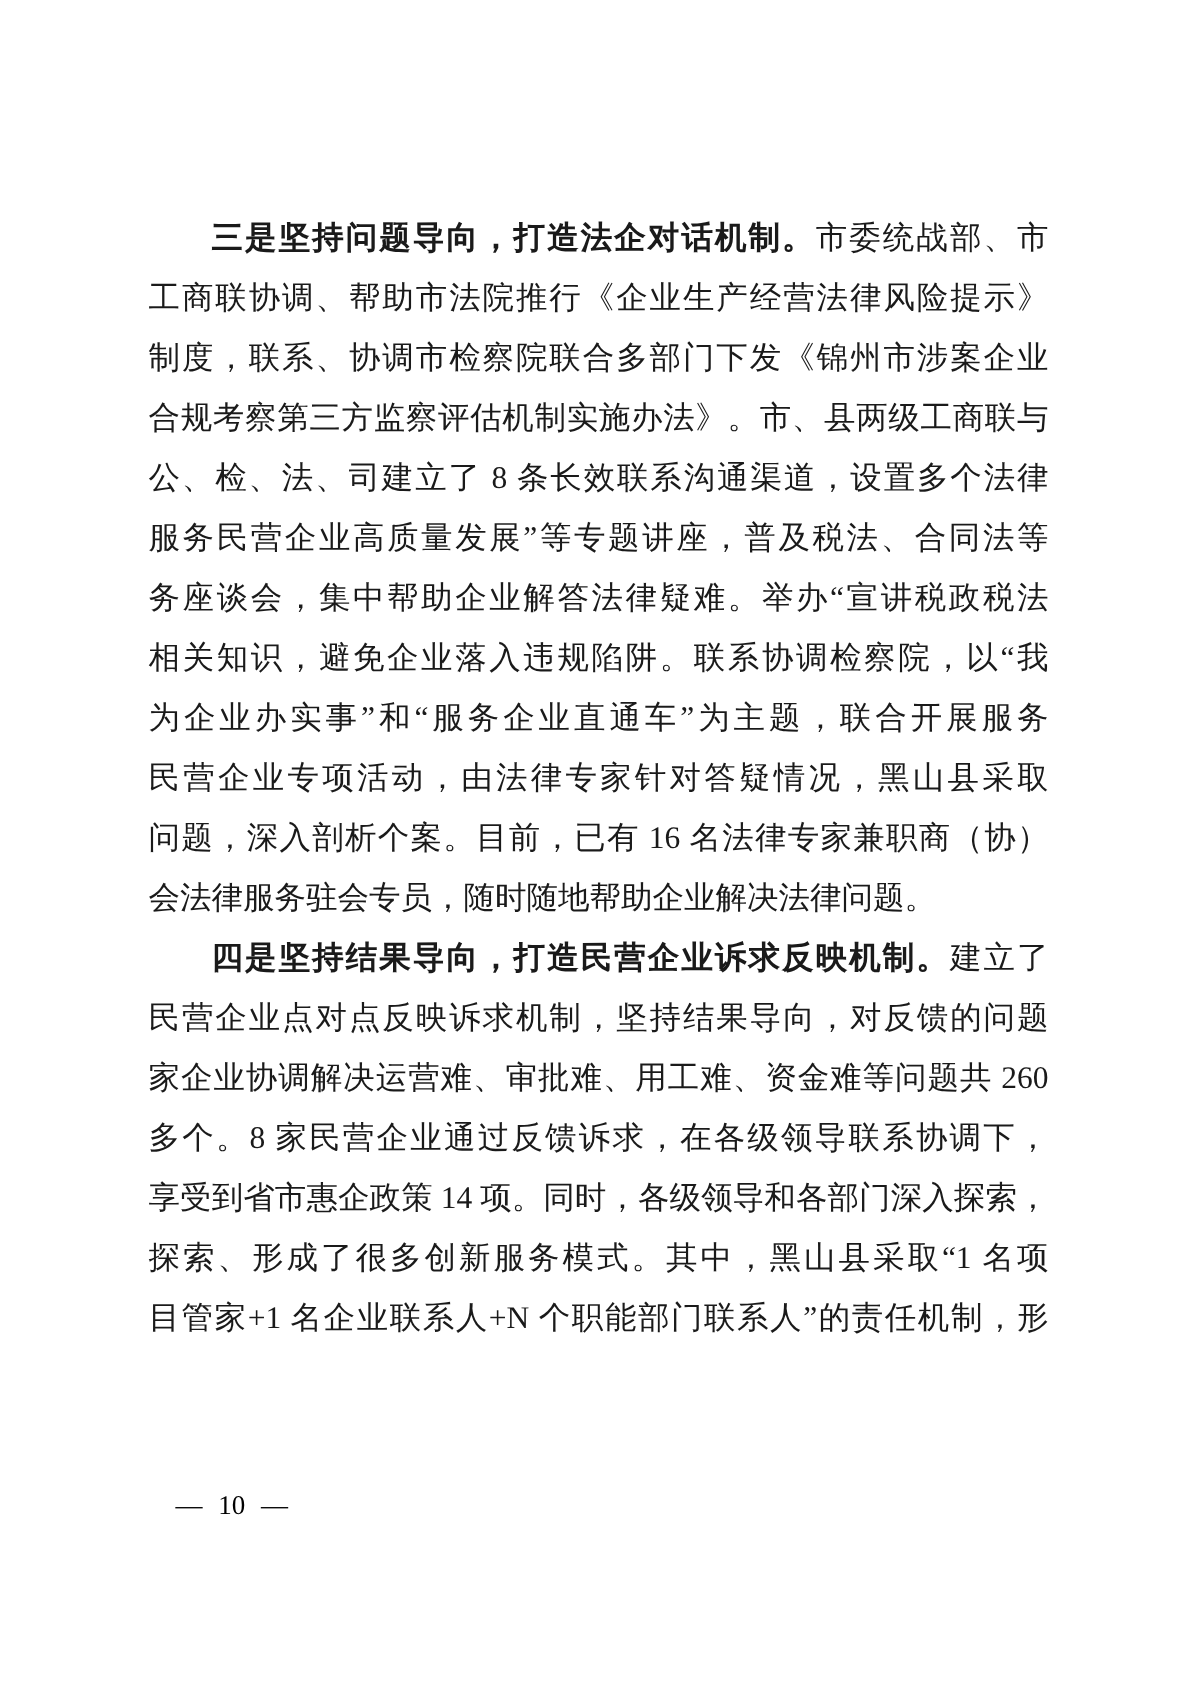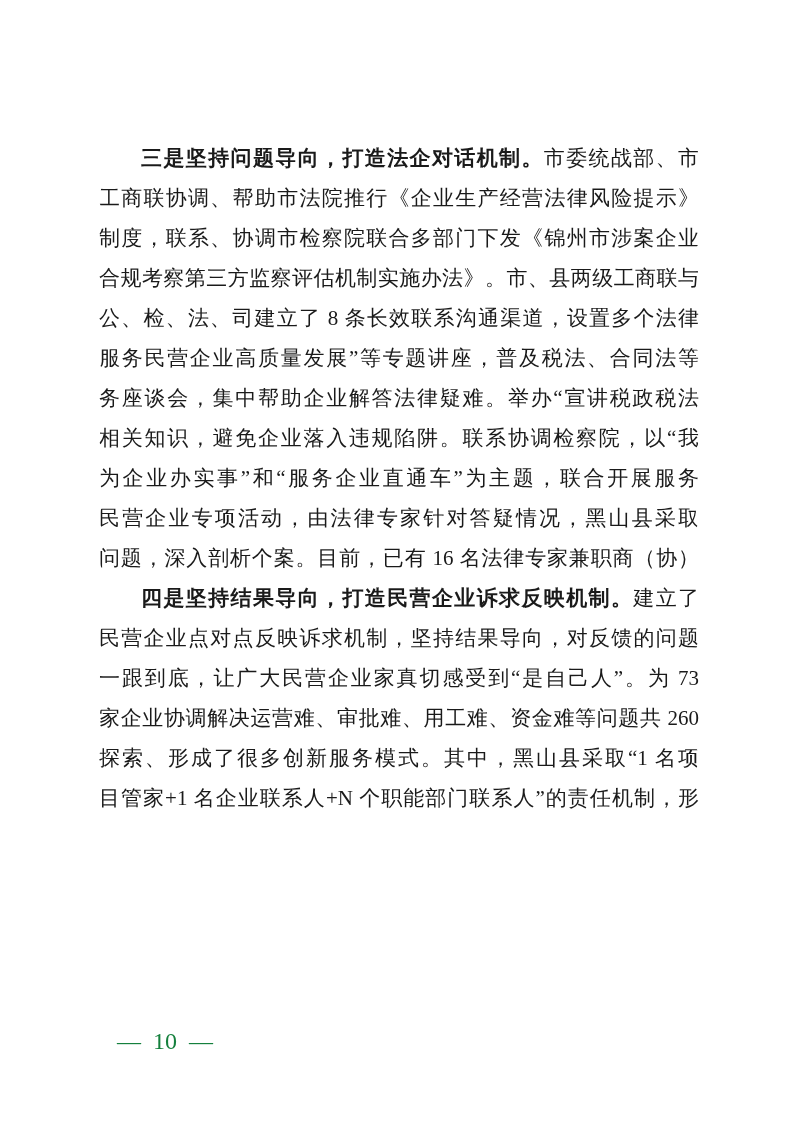--- a/index.html
+++ b/index.html
@@ -1,15 +1,15 @@
 <!DOCTYPE html>
 <html><head>
 <meta charset="utf-8">
 <style>
-  * { margin: 0; padding: 0; box-sizing: border-box; border-radius: 21px; }
+  * { margin: 0; padding: 0; box-sizing: border-box; }
   html, body {
     width: 794px;
     height: 1123px;
     background: #ffffff;
     font-family: "Liberation Serif", "DejaVu Serif", serif;
   }
   .page {
     position: relative;
     width: 794px;
     height: 1123px;
@@ -39,25 +39,24 @@
   .line.indent {
     padding-left: 42px;
   }
   .lead {
     font-weight: 700;
   }
   .page-number {
     position: absolute;
     left: 117px;
     top: 990px;
-    font-size: 24px;
+    font-size: 18px;
     line-height: 26px;
-    color: #15803d;
+    color: #000000;
     word-spacing: 6px;
-    margin-top: 38px;
   }
 </style>
 </head>
 <body>
 
 <div class="page">
 
   <div class="doc">
 
     <div>
@@ -67,29 +66,31 @@
       <div class="line">工商联协调、帮助市法院推行《企业生产经营法律风险提示》</div>
       <div class="line">制度，联系、协调市检察院联合多部门下发《锦州市涉案企业</div>
       <div class="line">合规考察第三方监察评估机制实施办法》。市、县两级工商联与</div>
       <div class="line">公、检、法、司建立了 8 条长效联系沟通渠道，设置多个法律</div>
       <div class="line">服务民营企业高质量发展”等专题讲座，普及税法、合同法等</div>
       <div class="line">务座谈会，集中帮助企业解答法律疑难。举办“宣讲税政税法</div>
       <div class="line">相关知识，避免企业落入违规陷阱。联系协调检察院，以“我</div>
       <div class="line">为企业办实事”和“服务企业直通车”为主题，联合开展服务</div>
       <div class="line">民营企业专项活动，由法律专家针对答疑情况，黑山县采取</div>
       <div class="line">问题，深入剖析个案。目前，已有 16 名法律专家兼职商（协）</div>
+      <div class="line short-end">会法律服务驻会专员，随时随地帮助企业解决法律问题。</div>
     </div>
 
     <div>
       <div class="line indent">
         <span class="lead">四是坚持结果导向，打造民营企业诉求反映机制。</span><span>建立了</span>
       </div>
       <div class="line">民营企业点对点反映诉求机制，坚持结果导向，对反馈的问题</div>
-      <div class="line">一跟到底，让广大民营企业家真切感受到“是自己人”。为 73</div>
       <div class="line">家企业协调解决运营难、审批难、用工难、资金难等问题共 260</div>
+      <div class="line">多个。8 家民营企业通过反馈诉求，在各级领导联系协调下，</div>
+      <div class="line">享受到省市惠企政策 14 项。同时，各级领导和各部门深入探索，</div>
       <div class="line">探索、形成了很多创新服务模式。其中，黑山县采取“1 名项</div>
       <div class="line">目管家+1 名企业联系人+N 个职能部门联系人”的责任机制，形</div>
     </div>
 
   </div>
 
   <div class="page-number">— 10 —</div>
 
 </div>
 

